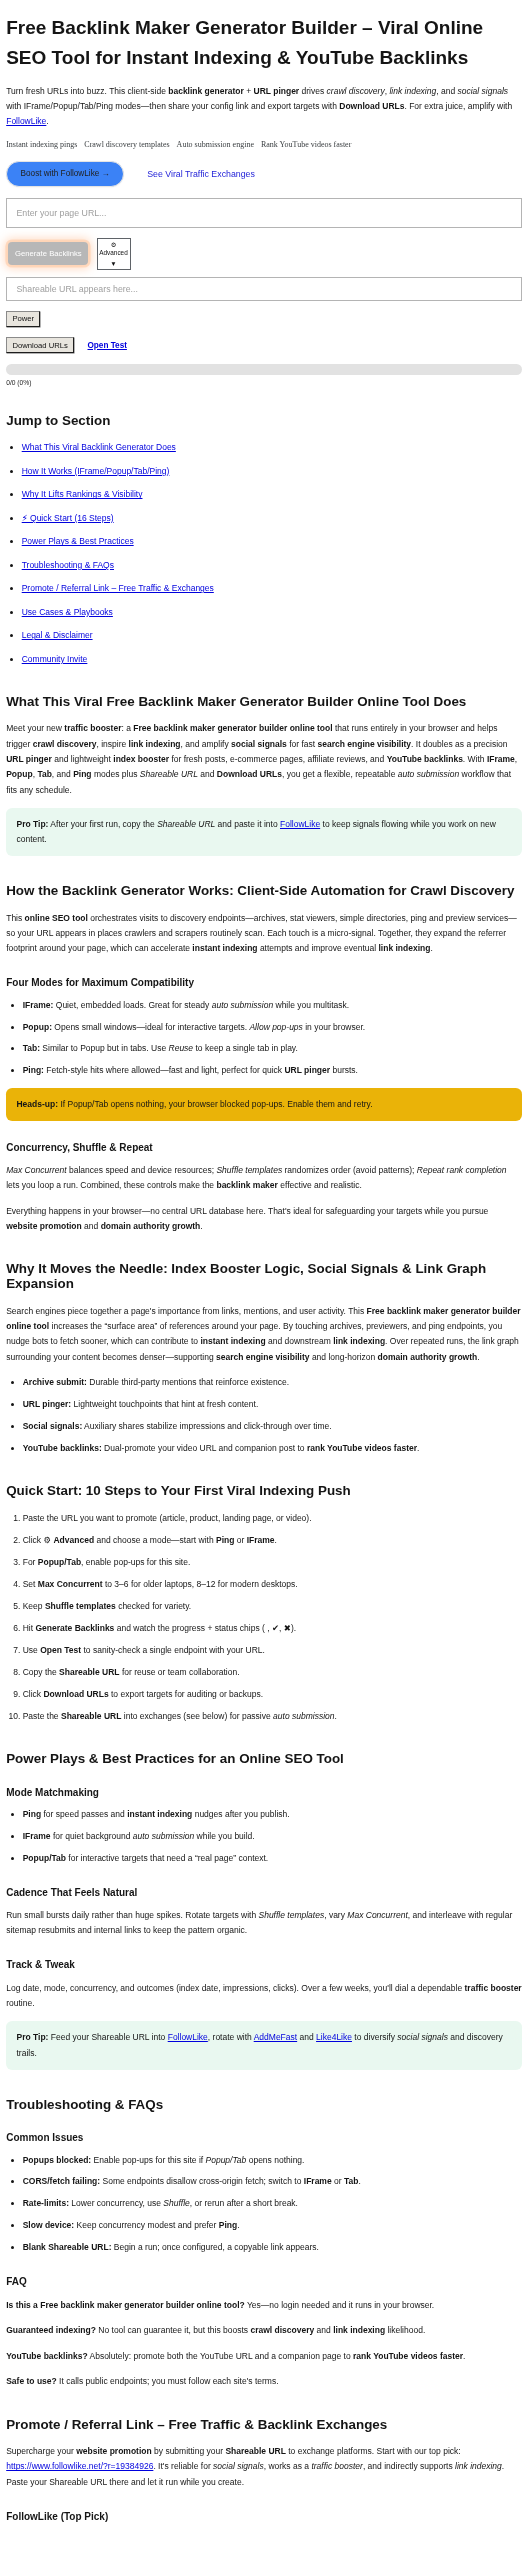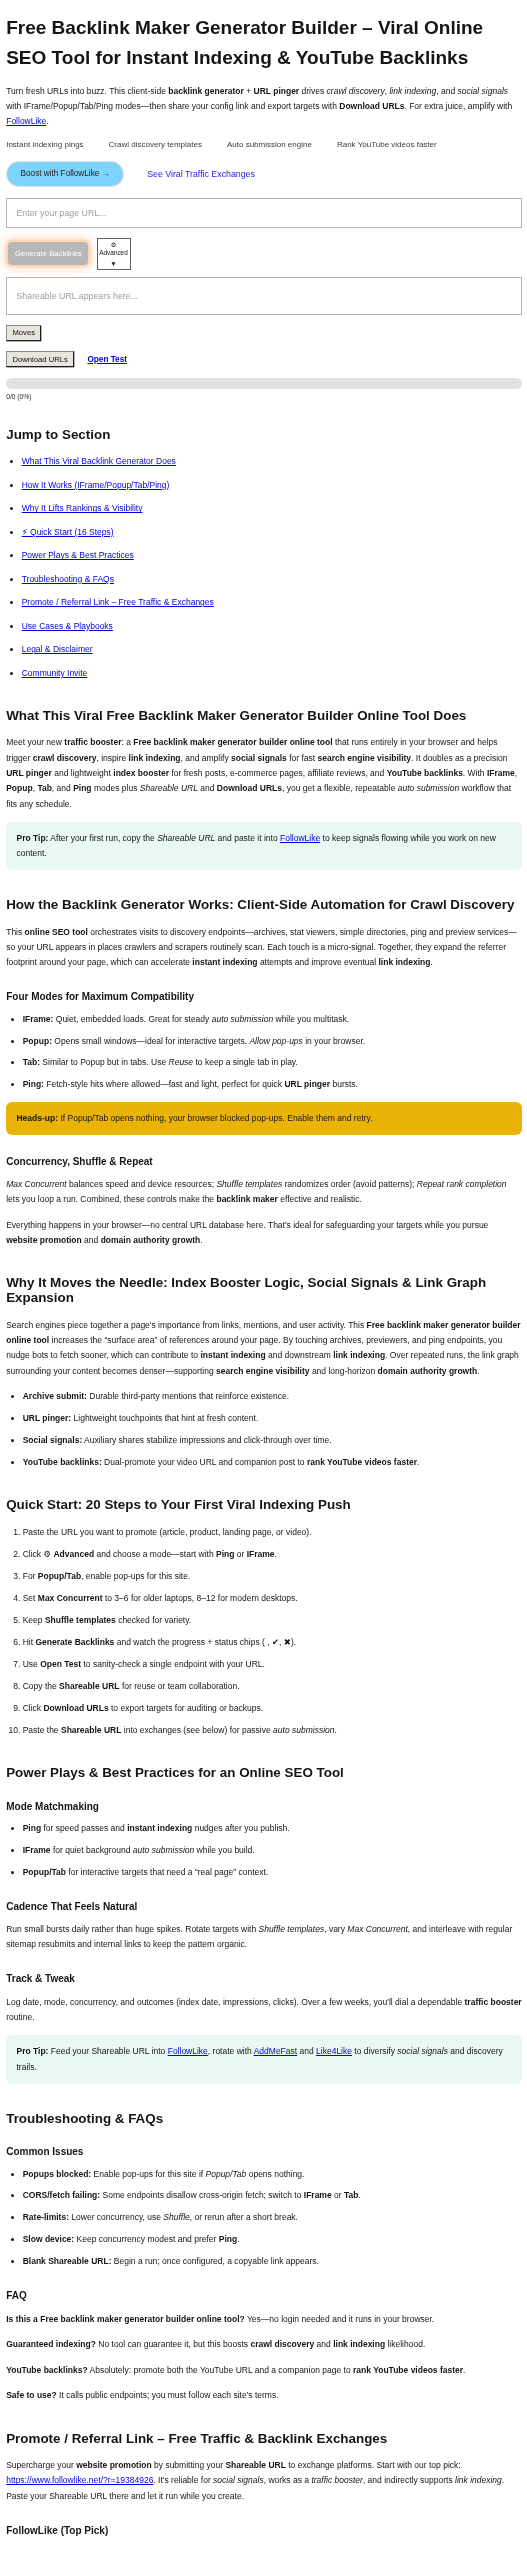--- a/index.html
+++ b/index.html
@@ -8,30 +8,30 @@
 
   h1 { font-size: 19px; line-height: 1.55; margin: 7.2px 0 11.3px; font-weight: bold; }
   h2 { font-size: 13.4px; margin: 27px 0 12.4px; font-weight: bold; }
   h3 { font-size: 10px; margin: 20.6px 0 9.3px; font-weight: bold; }
   p  { font-size: 8.5px; line-height: 1.8; margin: 10.3px 0; }
   ul, ol { font-size: 8.5px; line-height: 1.8; margin: 9.3px 0; padding-left: 16.5px; }
   li { margin: 6.7px 0; }
   a { color: #0000dd; }
   a.plain { text-decoration: none; color: #2323d8; }
 
-  .chips { display: flex; gap: 25px; color: #3c4043; font-size: 8px; margin: 10.3px 0 12.4px; }
+  .chips { display: flex; gap: 7px; color: #3c4043; font-size: 8px; margin: 10.3px 0 12.4px; font-family: Liberation Serif, serif; }
   .cta-row { display: flex; align-items: center; gap: 23px; margin: 3.1px 0 11.3px; }
-  .pill { background: #7dd3fc; border: 0.5px solid #e4e4e4; border-radius: 13.4px; padding: 7.2px 13.4px;
+  .pill { background: #3b82f6; border: 0.5px solid #e4e4e4; border-radius: 13.4px; padding: 7.2px 13.4px;
           font-size: 8.2px; font-family: inherit; cursor: pointer; box-shadow: 0 0.5px 1.5px rgba(0,0,0,.05); color:#222;text-align:center; }
   .exch-link { font-size: 8.8px; }
 
   .url-input, .share-input { width: 100%; border: 0.5px solid #b4b4b4; border-radius: 0; font-size: 8.8px;
           padding: 0 9.3px; color: #111; font-family: inherit; }
   .url-input { height: 30px; }
-  .share-input { height: 38px; }
+  .share-input { height: 24px; }
   ::placeholder { color: #9e9e9e; opacity: 1; }
 
   .controls { display: flex; align-items: flex-start; gap: 8.2px; margin: 10.3px 0 7.2px; }
   .generate { background: #b7b7b7; color: #fff; font-size: 7.7px; border: none; border-radius: 4.1px;
           padding: 6.7px 6.7px; font-family: inherit; cursor: pointer; margin: 4.1px 0 0 2.1px;
           box-shadow: 0 0 0 2.6px rgba(255,195,150,.45), 0 0 9.3px 3.6px rgba(255,150,80,.35); }
   .advanced { background: #fff; border: 1px solid #5f6368; width: 34px; height: 32px; font-size: 6.4px;
           font-family: inherit; cursor: pointer; display: flex; flex-direction: column; align-items: center;
           justify-content: center; gap: 4.6px; padding: 1px; color:#111; }
 
@@ -77,21 +77,21 @@
     <input class="url-input" type="text" placeholder="Enter your page URL..." style="">
     <div class="controls">
       <button class="generate">Generate Backlinks</button>
       <button class="advanced">
         <span>⚙ Advanced</span>
         <span>▼</span>
       </button>
     </div>
     <input class="share-input" type="text" placeholder="Shareable URL appears here..." style="">
     <div class="copy-row">
-      <button class="native">Moves</button>
+      <button class="native">Power</button>
     </div>
     <div class="dl-row">
       <button class="native">Download URLs</button>
       <a href="#" class="bold-link">Open Test</a>
     </div>
     <div class="progress">
         <div class="progress-fill"></div>
       </div>
     <div class="status">0/0 (0%)</div>
   </div>
@@ -130,21 +130,21 @@
 
   <h2>Why It Moves the Needle: Index Booster Logic, Social Signals &amp; Link Graph Expansion</h2>
   <p>Search engines piece together a page's importance from links, mentions, and user activity. This <b>Free backlink maker generator builder online tool</b> increases the “surface area” of references around your page. By touching archives, previewers, and ping endpoints, you nudge bots to fetch sooner, which can contribute to <b>instant indexing</b> and downstream <b>link indexing</b>. Over repeated runs, the link graph surrounding your content becomes denser—supporting <b>search engine visibility</b> and long-horizon <b>domain authority growth</b>.</p>
   <ul>
     <li><b>Archive submit:</b> Durable third-party mentions that reinforce existence.</li>
     <li><b>URL pinger:</b> Lightweight touchpoints that hint at fresh content.</li>
     <li><b>Social signals:</b> Auxiliary shares stabilize impressions and click-through over time.</li>
     <li><b>YouTube backlinks:</b> Dual-promote your video URL and companion post to <b>rank YouTube videos faster</b>.</li>
   </ul>
 
-  <h2>Quick Start: 20 Steps to Your First Viral Indexing Push</h2>
+  <h2>Quick Start: 10 Steps to Your First Viral Indexing Push</h2>
   <ol>
     <li>Paste the URL you want to promote (article, product, landing page, or video).</li>
     <li>Click ⚙ <b>Advanced</b> and choose a mode—start with <b>Ping</b> or <b>IFrame</b>.</li>
     <li>For <b>Popup/Tab</b>, enable pop-ups for this site.</li>
     <li>Set <b>Max Concurrent</b> to 3–6 for older laptops, 8–12 for modern desktops.</li>
     <li>Keep <b>Shuffle templates</b> checked for variety.</li>
     <li>Hit <b>Generate Backlinks</b> and watch the progress + status chips ( , ✔, ✖).</li>
     <li>Use <b>Open Test</b> to sanity-check a single endpoint with your URL.</li>
     <li>Copy the <b>Shareable URL</b> for reuse or team collaboration.</li>
     <li>Click <b>Download URLs</b> to export targets for auditing or backups.</li>

